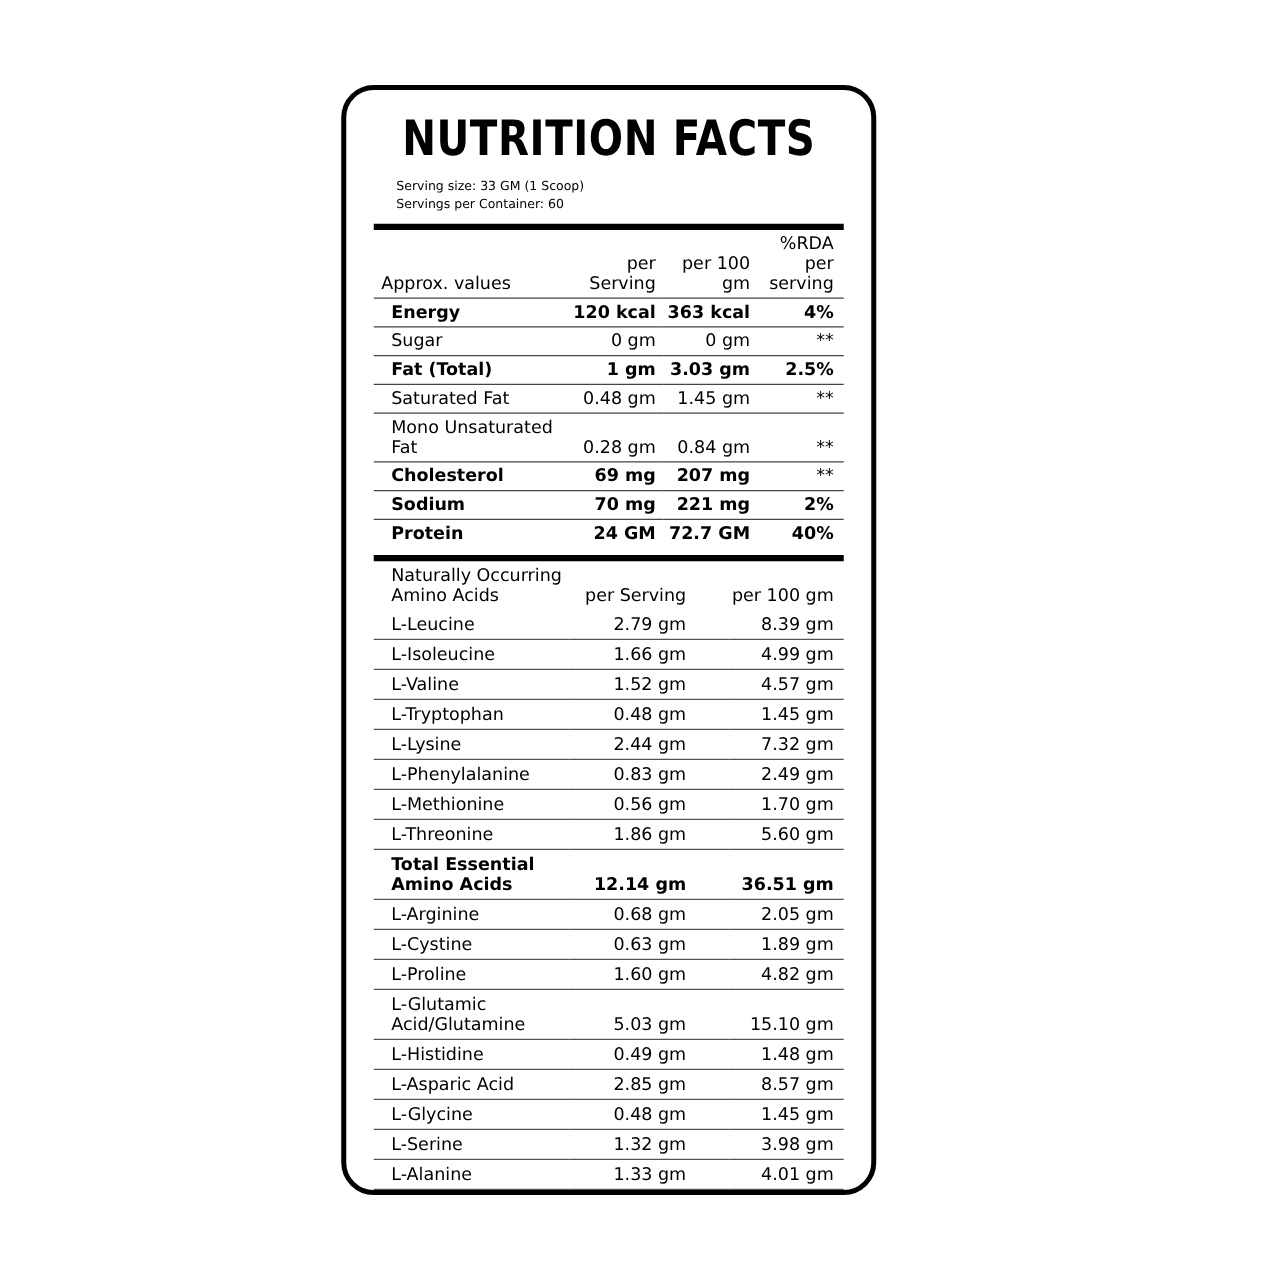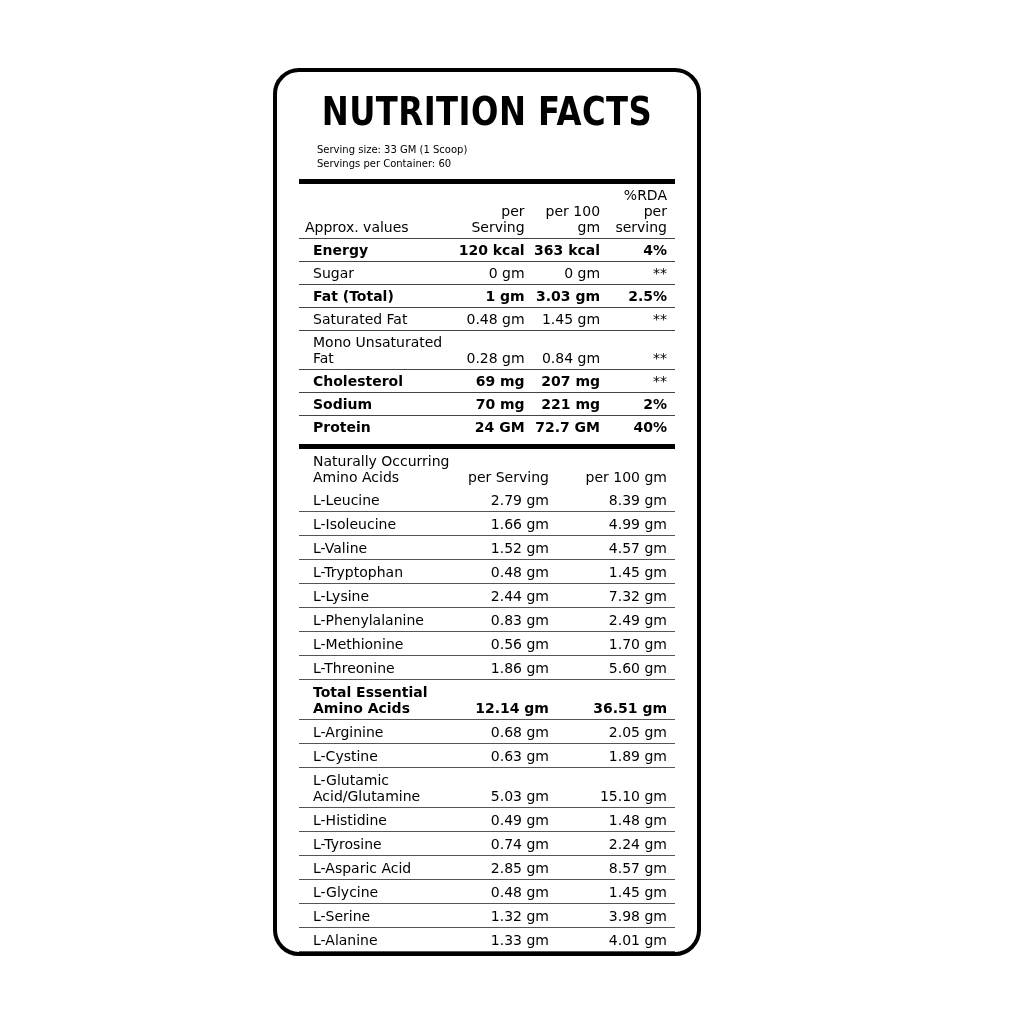--- a/index.html
+++ b/index.html
@@ -245,35 +245,35 @@
           <td class="acol-name">L-Arginine</td>
           <td class="acol-serv">0.68 gm</td>
           <td class="acol-100">2.05 gm</td>
         </tr>
         <tr>
           <td class="acol-name">L-Cystine</td>
           <td class="acol-serv">0.63 gm</td>
           <td class="acol-100">1.89 gm</td>
         </tr>
         <tr>
+          <td class="acol-name">L-Proline</td>
+          <td class="acol-serv">1.60 gm</td>
+          <td class="acol-100">4.82 gm</td>
+        </tr>
+        <tr>
           <td class="acol-name">L-Glutamic Acid/Glutamine</td>
           <td class="acol-serv">5.03 gm</td>
           <td class="acol-100">15.10 gm</td>
         </tr>
         <tr>
           <td class="acol-name">L-Histidine</td>
           <td class="acol-serv">0.49 gm</td>
           <td class="acol-100">1.48 gm</td>
         </tr>
         <tr>
-          <td class="acol-name">L-Tyrosine</td>
-          <td class="acol-serv">0.74 gm</td>
-          <td class="acol-100">2.24 gm</td>
-        </tr>
-        <tr>
           <td class="acol-name">L-Asparic Acid</td>
           <td class="acol-serv">2.85 gm</td>
           <td class="acol-100">8.57 gm</td>
         </tr>
         <tr>
           <td class="acol-name">L-Glycine</td>
           <td class="acol-serv">0.48 gm</td>
           <td class="acol-100">1.45 gm</td>
         </tr>
         <tr>

